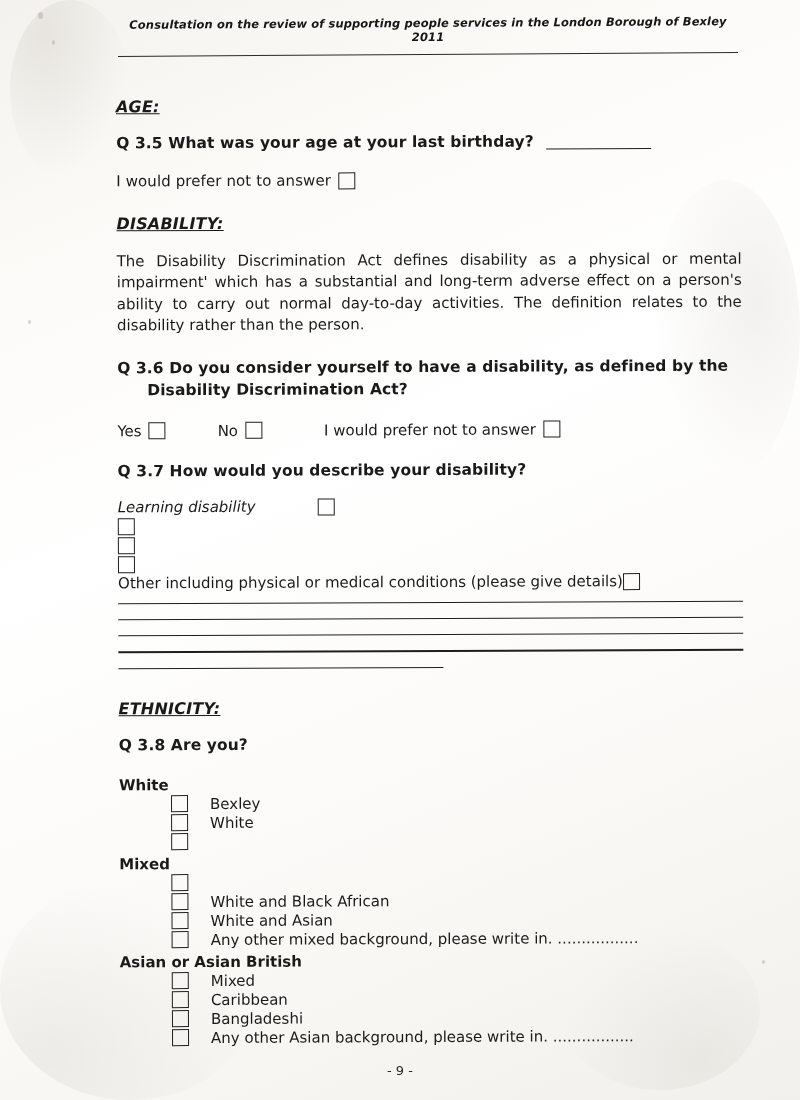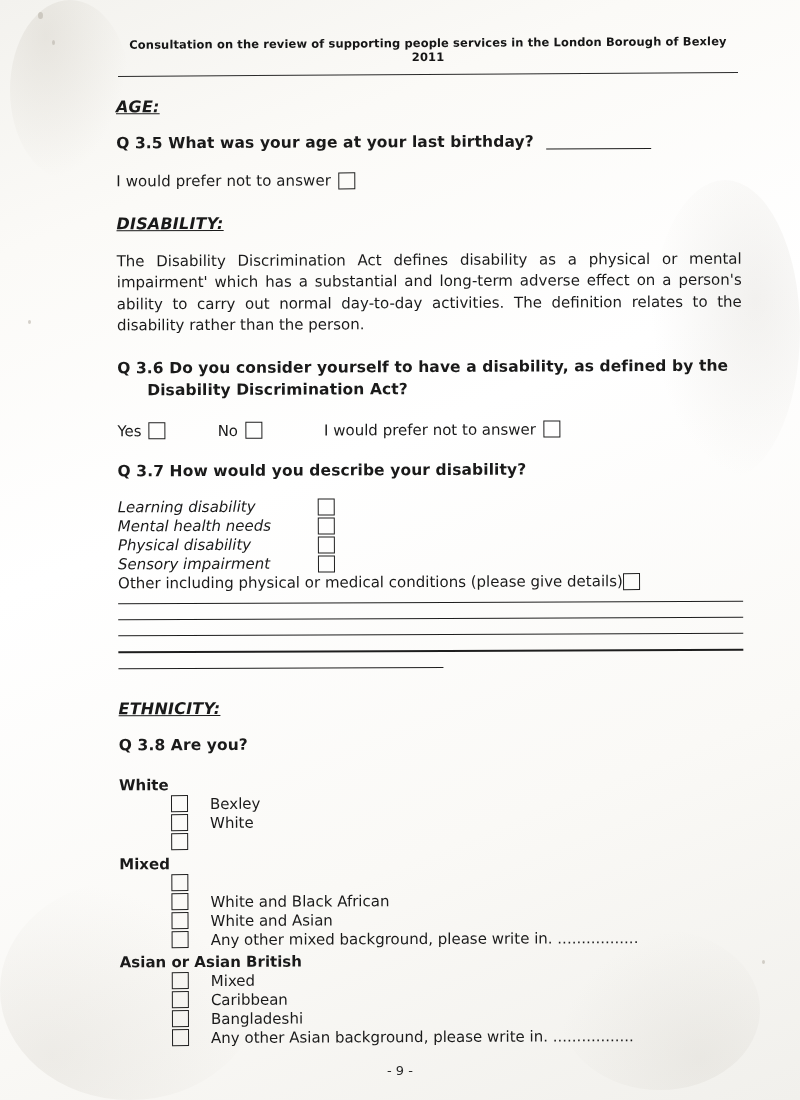--- a/index.html
+++ b/index.html
@@ -29,22 +29,23 @@
   .b1 { left: 10px; top: 0; width: 120px; height: 180px; background: radial-gradient(ellipse at 30% 20%, rgba(205,200,190,.35), rgba(255,255,255,0) 70%); }
   .b2 { right: 0px; top: 180px; width: 150px; height: 300px; background: radial-gradient(ellipse at 70% 40%, rgba(208,204,196,.28), rgba(255,255,255,0) 70%); }
   .b3 { left: 0px; bottom: 0px; width: 260px; height: 220px; background: radial-gradient(ellipse at 20% 80%, rgba(210,206,198,.30), rgba(255,255,255,0) 70%); }
   .b4 { right: 40px; bottom: 10px; width: 200px; height: 160px; background: radial-gradient(ellipse at 70% 80%, rgba(206,202,194,.25), rgba(255,255,255,0) 72%); }
 
   .speck { position: absolute; background: #b9b4aa; border-radius: 50%; opacity: .6; }
 
   .header {
     position: absolute;
     left: 118px;
-    top: 36px;
+    top: 16px;
     width: 620px;
+    font-style: italic;
   }
   .header-text {
     font-size: 11.5px;
     font-weight: bold;
     letter-spacing: .1px;
     text-align: center;
     color: #161616;
     transform: rotate(-0.35deg);
   }
   .header-rule {
@@ -226,29 +227,26 @@
     </div>
 
     <div class="q" style="margin-bottom:18px;">Q 3.7 How would you describe your disability?</div>
 
     <div class="dis-list">
       <div class="item">
         <span class="lbl">Learning disability</span>
         <span class="cb"></span>
       </div>
       <div class="item">
-        <span class="lbl">Mental health needs</span>
-        <span class="cb"></span>
-      </div>
-      <div class="item">
-        <span class="lbl">Physical disability</span>
-        <span class="cb"></span>
-      </div>
-      <div class="item">
-        <span class="lbl">Sensory impairment</span>
+        <span class="cb"></span>
+      </div>
+      <div class="item">
+        <span class="cb"></span>
+      </div>
+      <div class="item">
         <span class="cb"></span>
       </div>
       <div class="item">
         <span>Other including physical or medical conditions (please give details)</span>
         <span class="cb"></span>
       </div>
     </div>
 
     <div class="writelines">
       <div class="wl"></div>

